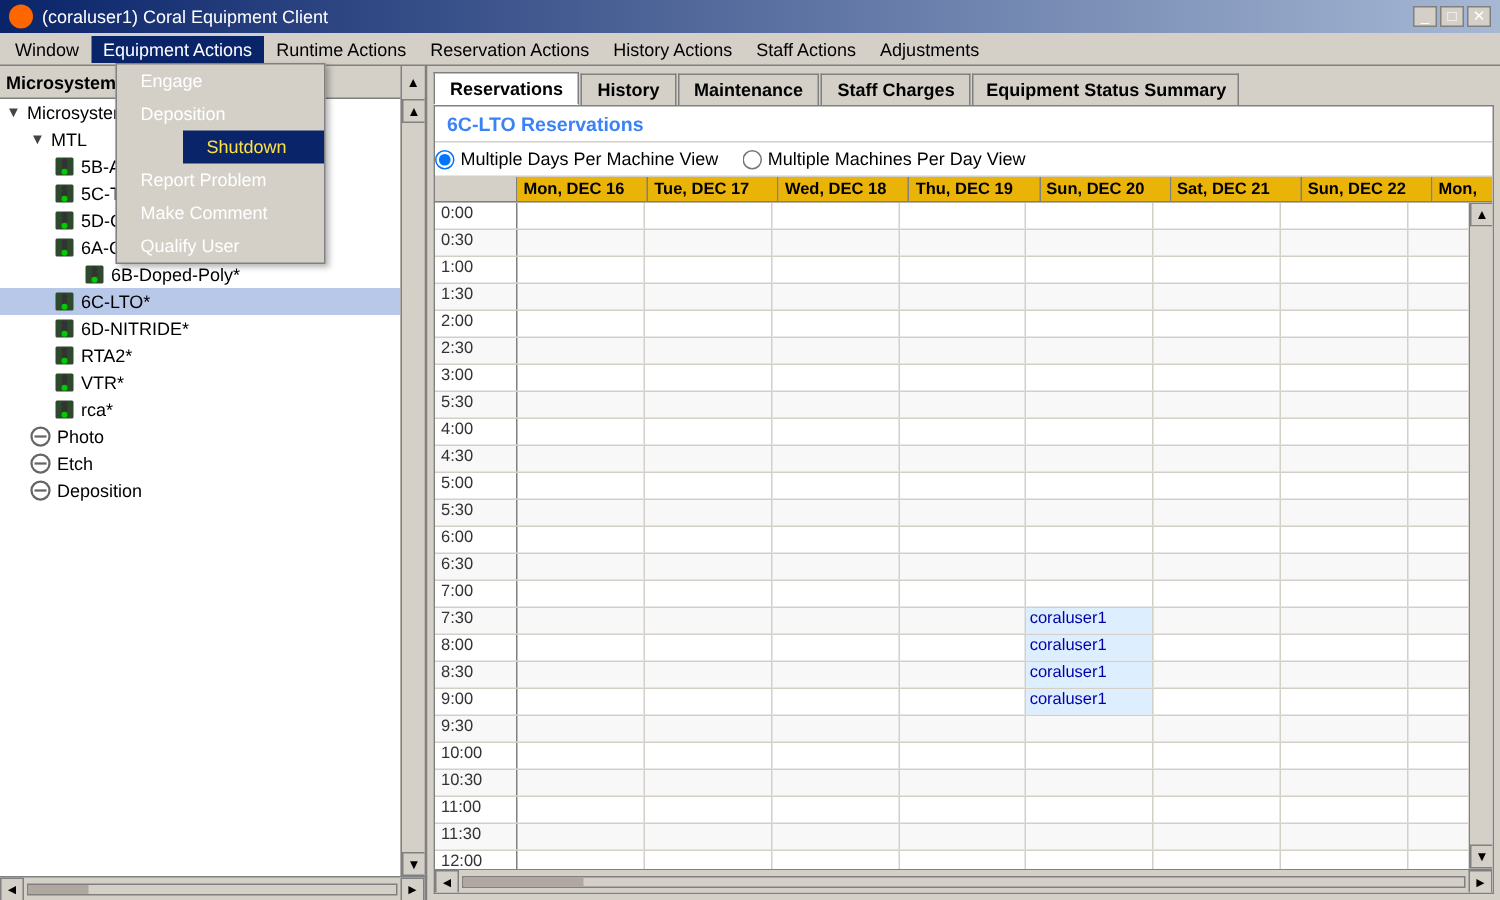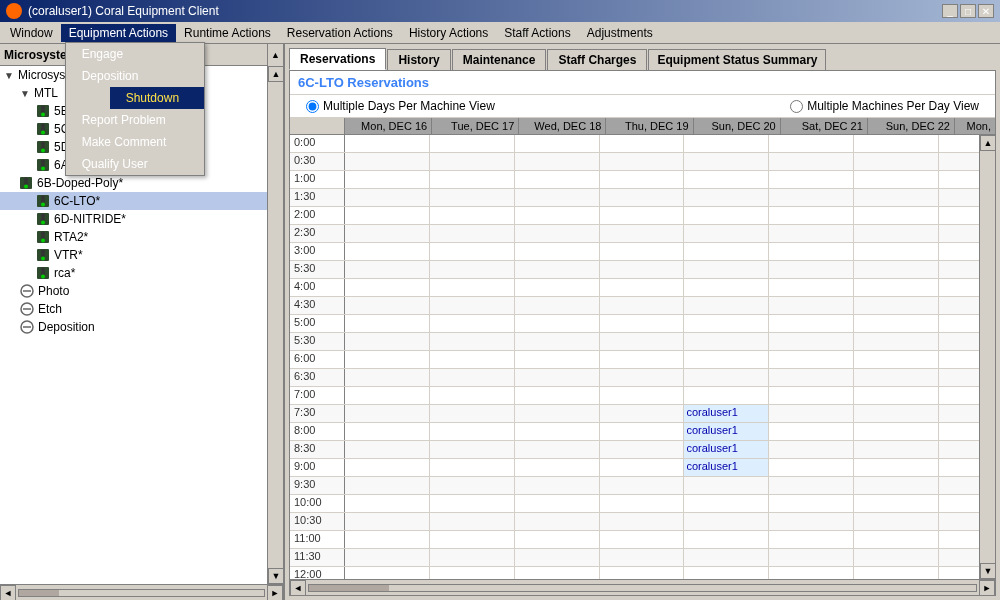--- a/index.html
+++ b/index.html
@@ -71,21 +71,21 @@
     }
     .menu-item.active {
       background: #0a246a;
       color: white;
     }
 
     
     .dropdown {
       position: absolute;
       top: 100%;
-      left: 4px;
+      left: 16px;
       background: #d4d0c8;
       border: 1px solid #808080;
       box-shadow: 2px 2px 4px rgba(0,0,0,0.3);
       z-index: 1000;
       min-width: 140px;
     }
     .dropdown-item {
       padding: 4px 16px;
       cursor: pointer;
       white-space: nowrap;
@@ -174,27 +174,26 @@
 
     .content-header {
       padding: 4px 8px;
       font-weight: bold;
       font-size: 13px;
       color: #3b82f6;
       border-bottom: 1px solid #d4d0c8;
     }
 
     .radio-row {
-      padding: 4px 16px;
+      padding: 4px 0;
       display: flex;
       align-items: center;
       gap: 16px;
       border-bottom: 1px solid #d4d0c8;
       font-size: 12px;
-      justify-content: space-between;
     }
     .radio-option {
       display: flex;
       align-items: center;
       gap: 4px;
     }
 
     
     .calendar-container {
       flex: 1;
@@ -215,23 +214,23 @@
       padding: 2px 4px;
       font-size: 11px;
       font-weight: bold;
       background: #d4d0c8;
     }
     .cal-header-day {
       flex: 1;
       border-right: 1px solid #808080;
       padding: 2px 4px;
       font-size: 11px;
-      font-weight: normal;
-      background: #a3a3a3;
-      text-align: right;
+      font-weight: bold;
+      background: #eab308;
+      text-align: left;
     }
     .cal-header-day:last-child {
       border-right: none;
     }
 
     .calendar-scroll {
       flex: 1;
       overflow-y: auto;
       overflow-x: hidden;
     }
@@ -454,21 +453,21 @@
         </div>
         <div class="tree-item" style="padding-left:36px;">
           <svg class="tl-icon" viewBox="0 0 14 14">
             <rect x="1" y="1" width="12" height="12" fill="#2d4a2d" rx="1"></rect>
             <circle cx="7" cy="3.5" r="2" fill="#333"></circle>
             <circle cx="7" cy="7" r="2" fill="#333"></circle>
             <circle cx="7" cy="10.5" r="2" fill="#00cc00"></circle>
           </svg>
           <span>6A-CMOS-Poly*</span>
         </div>
-        <div class="tree-item" style="padding-left:19px;">
+        <div class="tree-item" style="padding-left:56px;">
           <svg class="tl-icon" viewBox="0 0 14 14">
             <rect x="1" y="1" width="12" height="12" fill="#2d4a2d" rx="1"></rect>
             <circle cx="7" cy="3.5" r="2" fill="#333"></circle>
             <circle cx="7" cy="7" r="2" fill="#333"></circle>
             <circle cx="7" cy="10.5" r="2" fill="#00cc00"></circle>
           </svg>
           <span>6B-Doped-Poly*</span>
         </div>
         <div class="tree-item selected" style="padding-left:36px;">
           <svg class="tl-icon" viewBox="0 0 14 14">

